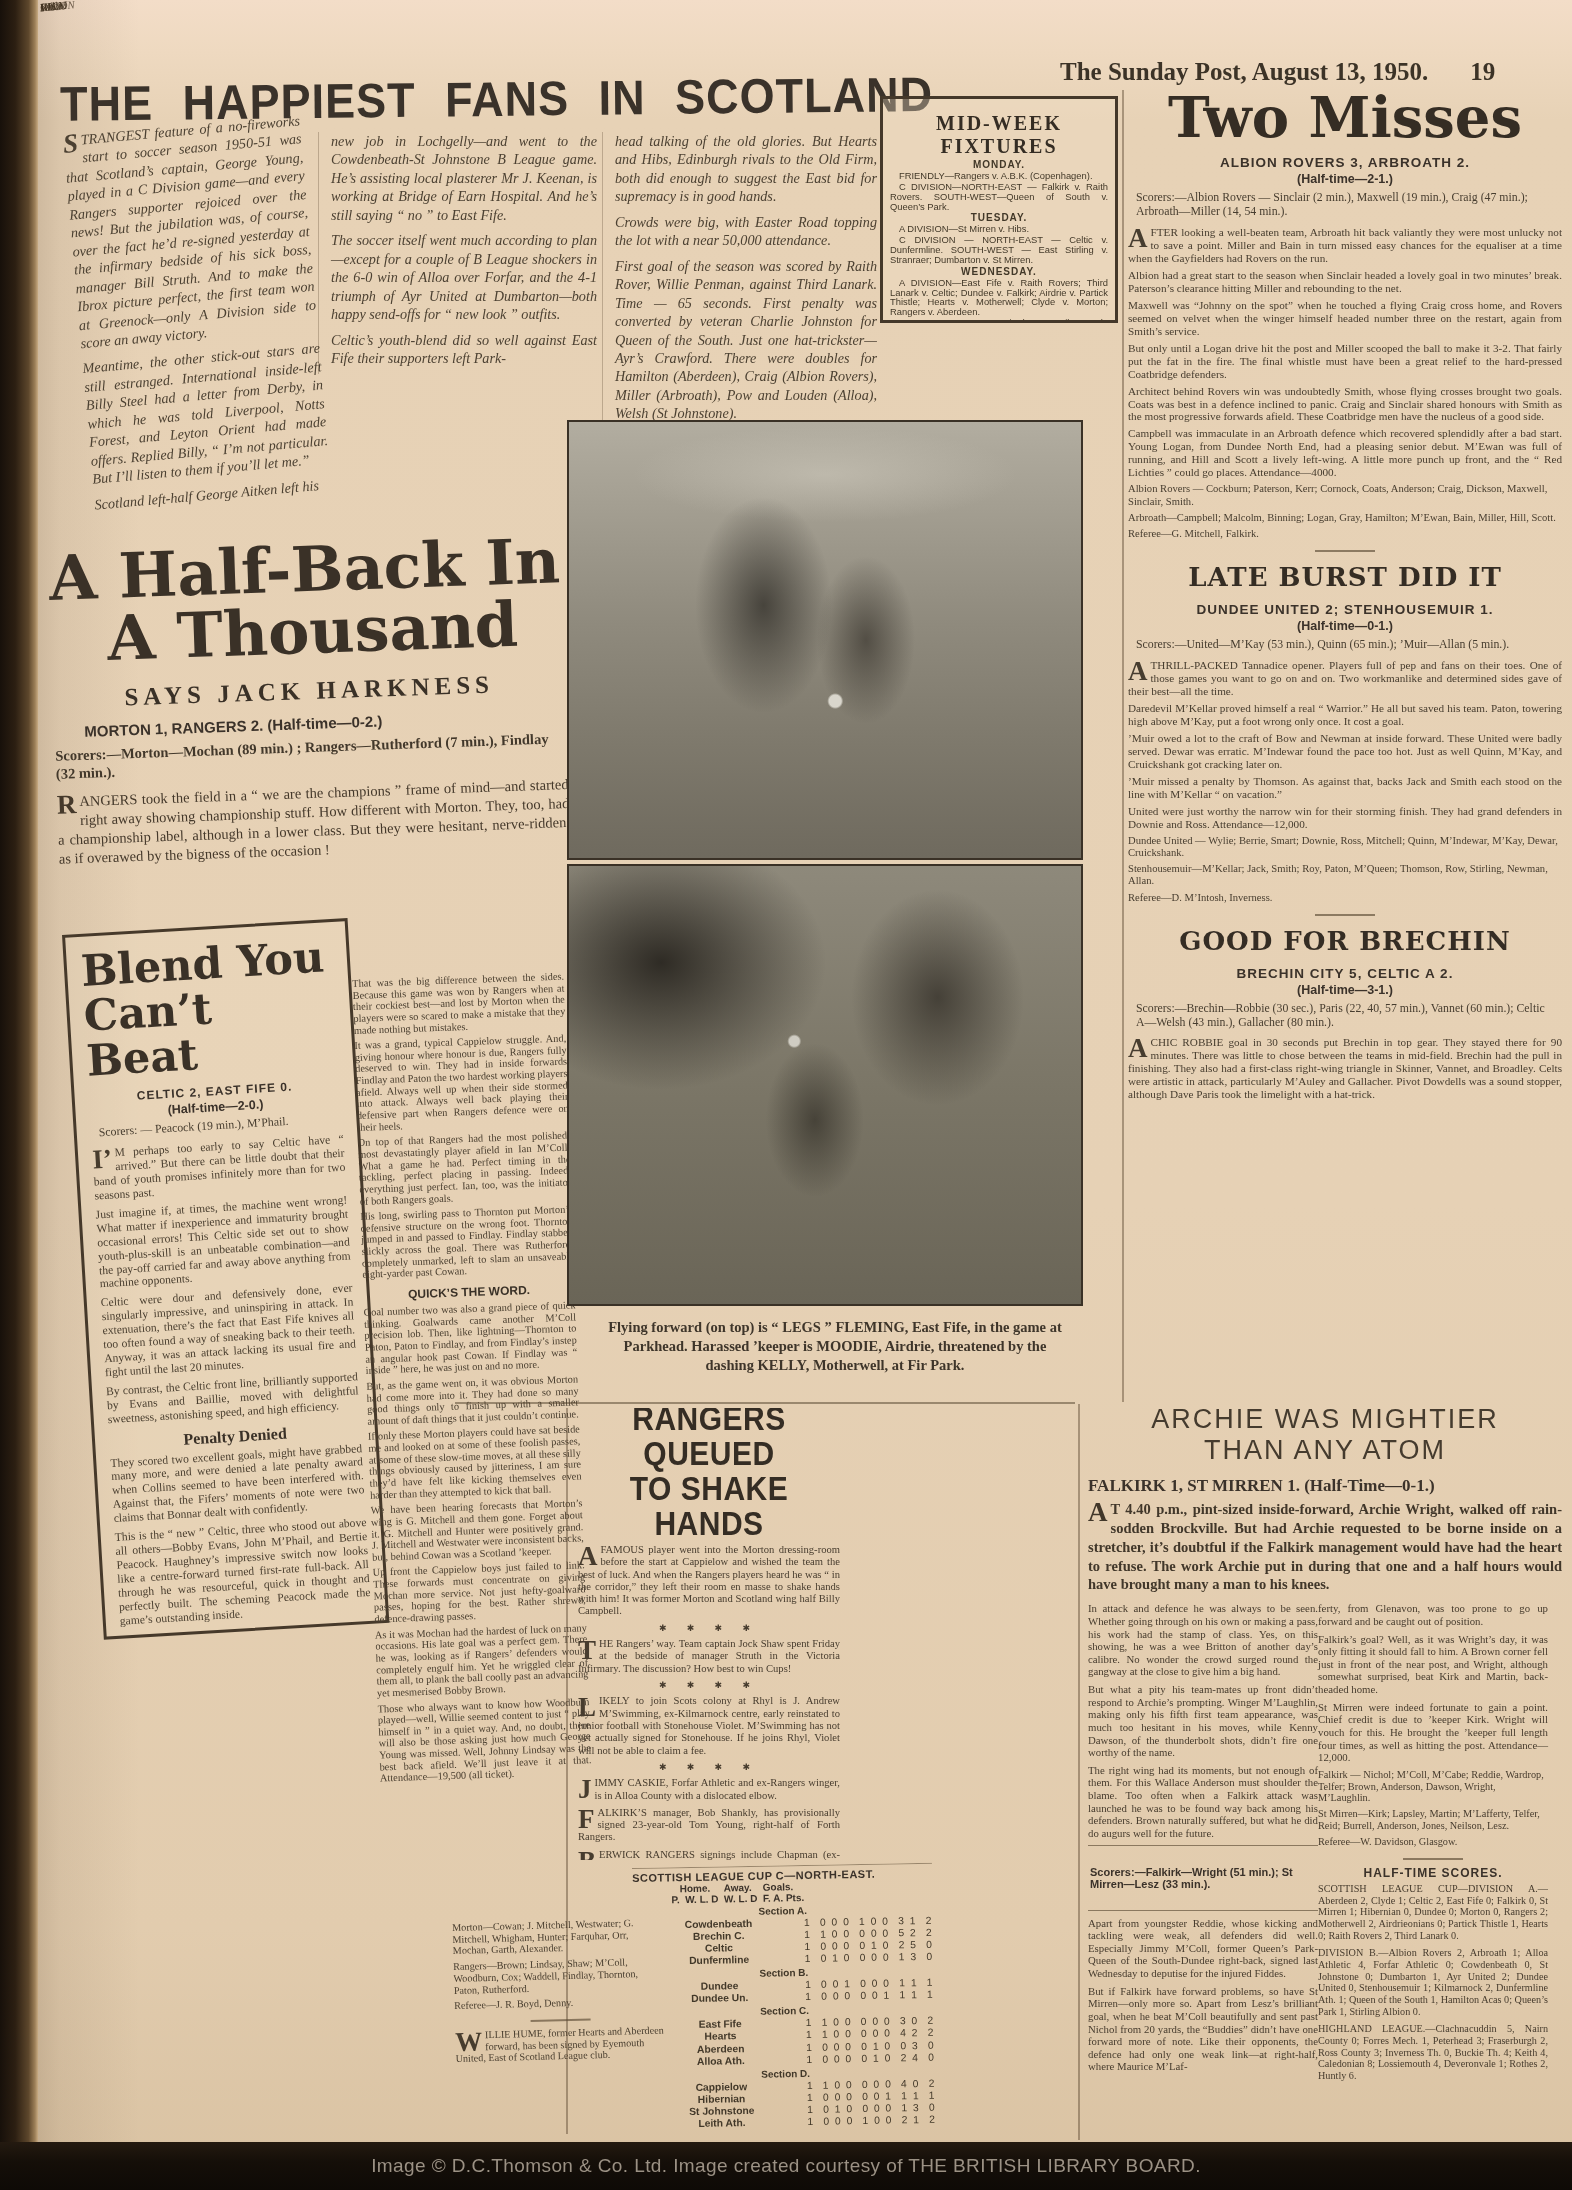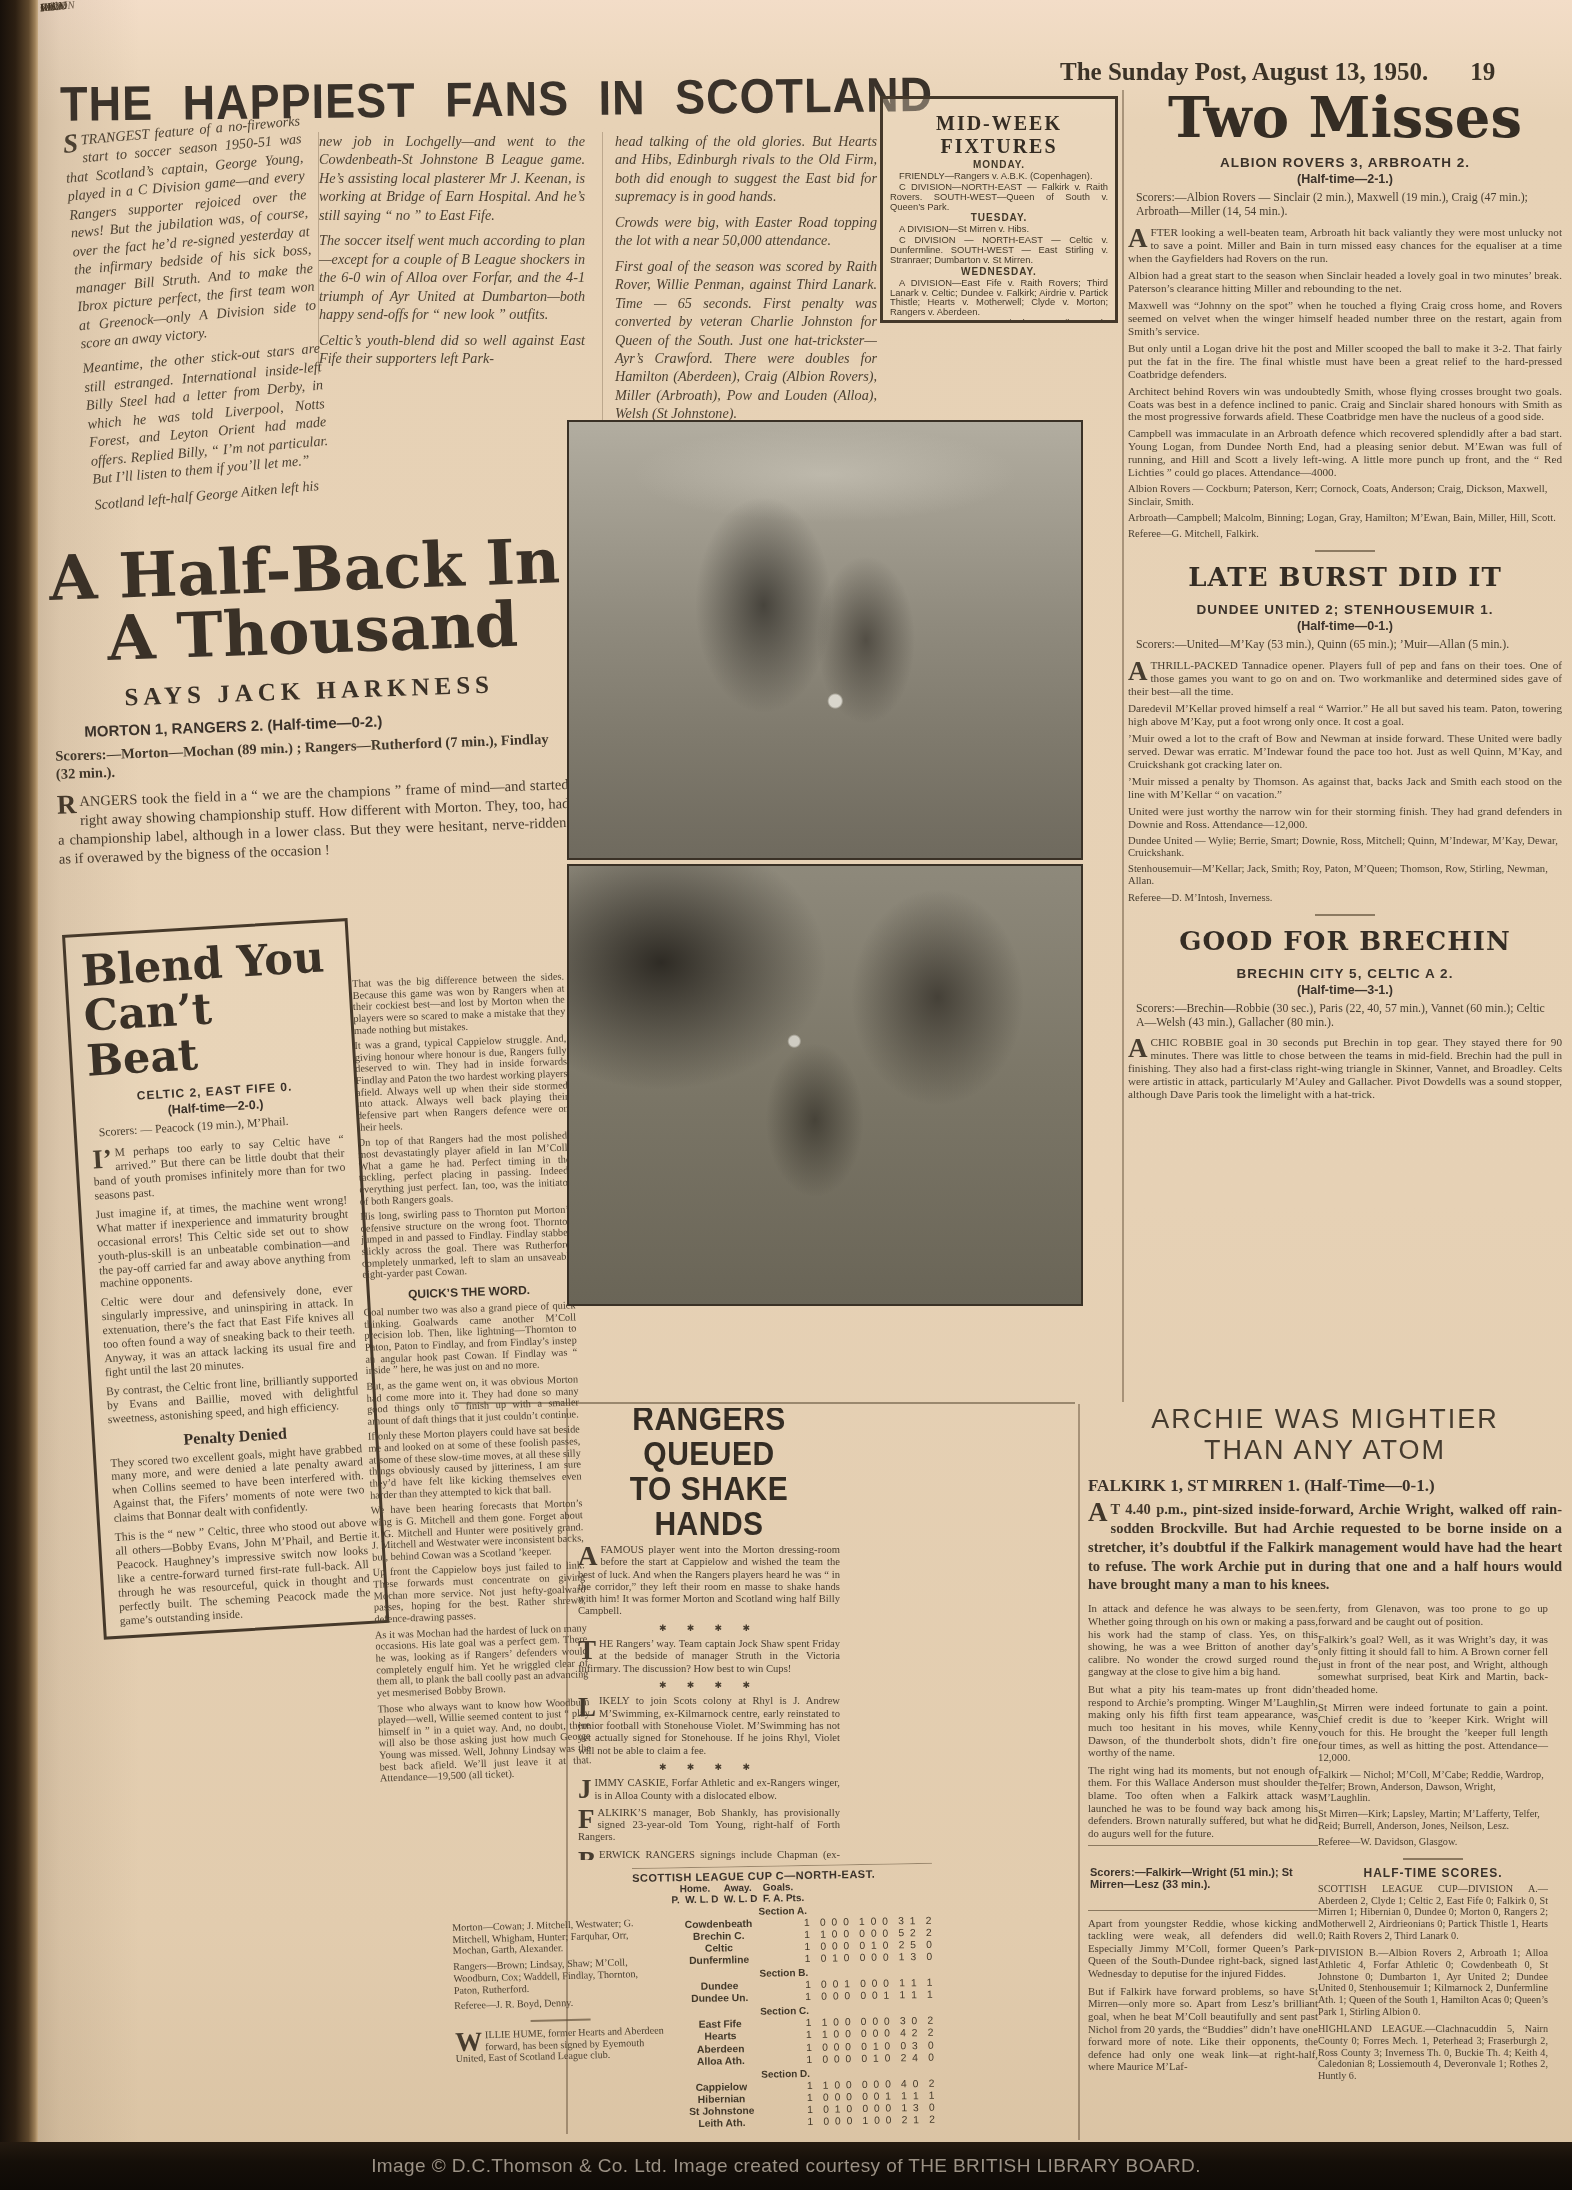--- a/index.html
+++ b/index.html
@@ -13,21 +13,21 @@
     background:linear-gradient(90deg,#17100a 0,#2c1f12 40%,#5d472c 75%,#9c7f58 92%,#c8ab83 100%);}
   .spine-frag{position:absolute;left:40px;font-size:11px;font-style:italic;color:rgba(62,47,30,.75);transform:rotate(-6deg);}
   .masthead{left:1060px;top:58px;width:470px;display:flex;gap:42px;align-items:baseline;}
   .masthead .t{font-weight:bold;font-size:25px;color:#3c3327;}
   .masthead .pn{font-weight:bold;font-size:25px;color:#3c3327;}
   .happiest-h{left:60px;top:74px;width:810px;font-family:"Liberation Sans",sans-serif;font-weight:800;
     font-size:45px;letter-spacing:1px;word-spacing:16px;color:#3a322a;transform:scaleY(1.08) rotate(-.6deg);white-space:nowrap;}
   .hcol{top:132px;font-size:14.2px;font-style:italic;line-height:1.3;color:#4c4132;}
   .hcol .para{margin:0 0 7px;text-align:justify;}
   .hcol1{left:62px;width:238px;transform:rotate(-5deg);transform-origin:top left;}
-  .hcol2{left:318px;width:266px;border-left:1px solid rgba(90,70,45,.3);padding-left:0;}
+  .hcol2{left:318px;width:266px;border-left:1px solid rgba(90,70,45,.3);padding-left:12px;}
   .hcol3{left:602px;width:262px;border-left:1px solid rgba(90,70,45,.3);padding-left:12px;}
   .fixtures{left:880px;top:96px;width:238px;height:227px;border:3px solid #44382a;background:rgba(240,224,198,.35);
     padding:13px 7px;box-sizing:border-box;overflow:hidden;font-family:"Liberation Sans",sans-serif;}
   .fixtures .ft{font-family:"Liberation Serif",serif;font-weight:bold;font-size:20px;text-align:center;
     letter-spacing:2px;word-spacing:8px;color:#352d24;margin-bottom:2px;}
   .fx-line{font-size:9.4px;line-height:1.06;color:#423828;}
   .fx-line.day{text-align:center;font-weight:bold;font-size:10px;letter-spacing:1px;margin-top:2px;}
   .fx-line.entry{text-indent:9px;text-align:justify;margin-bottom:1px;}
   .vr{background:rgba(90,72,48,.45);width:1.5px;}
   .hr{background:rgba(80,64,42,.5);height:1.5px;}
@@ -273,20 +273,21 @@
     <p class="team">Morton—Cowan; J. Mitchell, Westwater; G. Mitchell, Whigham, Hunter; Farquhar, Orr, Mochan, Garth, Alexander.</p>
         <p class="team">Rangers—Brown; Lindsay, Shaw; M’Coll, Woodburn, Cox; Waddell, Findlay, Thornton, Paton, Rutherford.</p>
         <p class="team">Referee—J. R. Boyd, Denny.</p>
       </div>
     <div class="mini-rule"></div>
     <p class="team dc">WILLIE HUME, former Hearts and Aberdeen forward, has been signed by Eyemouth United, East of Scotland League club.</p>
   </div>
 
   <div class="abs photo photo1"></div>
   <div class="abs photo photo2"></div>
+  <div class="abs caption">Flying forward (on top) is “ LEGS ” FLEMING, East Fife, in the game at Parkhead.  Harassed ’keeper is MOODIE, Airdrie, threatened by the dashing KELLY, Motherwell, at Fir Park.</div>
 
   <div class="abs hr" style="left:455px;top:1402px;width:620px;"></div>
   <div class="abs vr" style="left:566px;top:1408px;height:726px;"></div>
   <div class="abs vr" style="left:1078px;top:1404px;height:736px;"></div>
 
   <div class="abs rq">
     <div class="rq-h">
       <span>RANGERS QUEUED</span><br>
       <span>TO SHAKE HANDS</span>
     </div>

